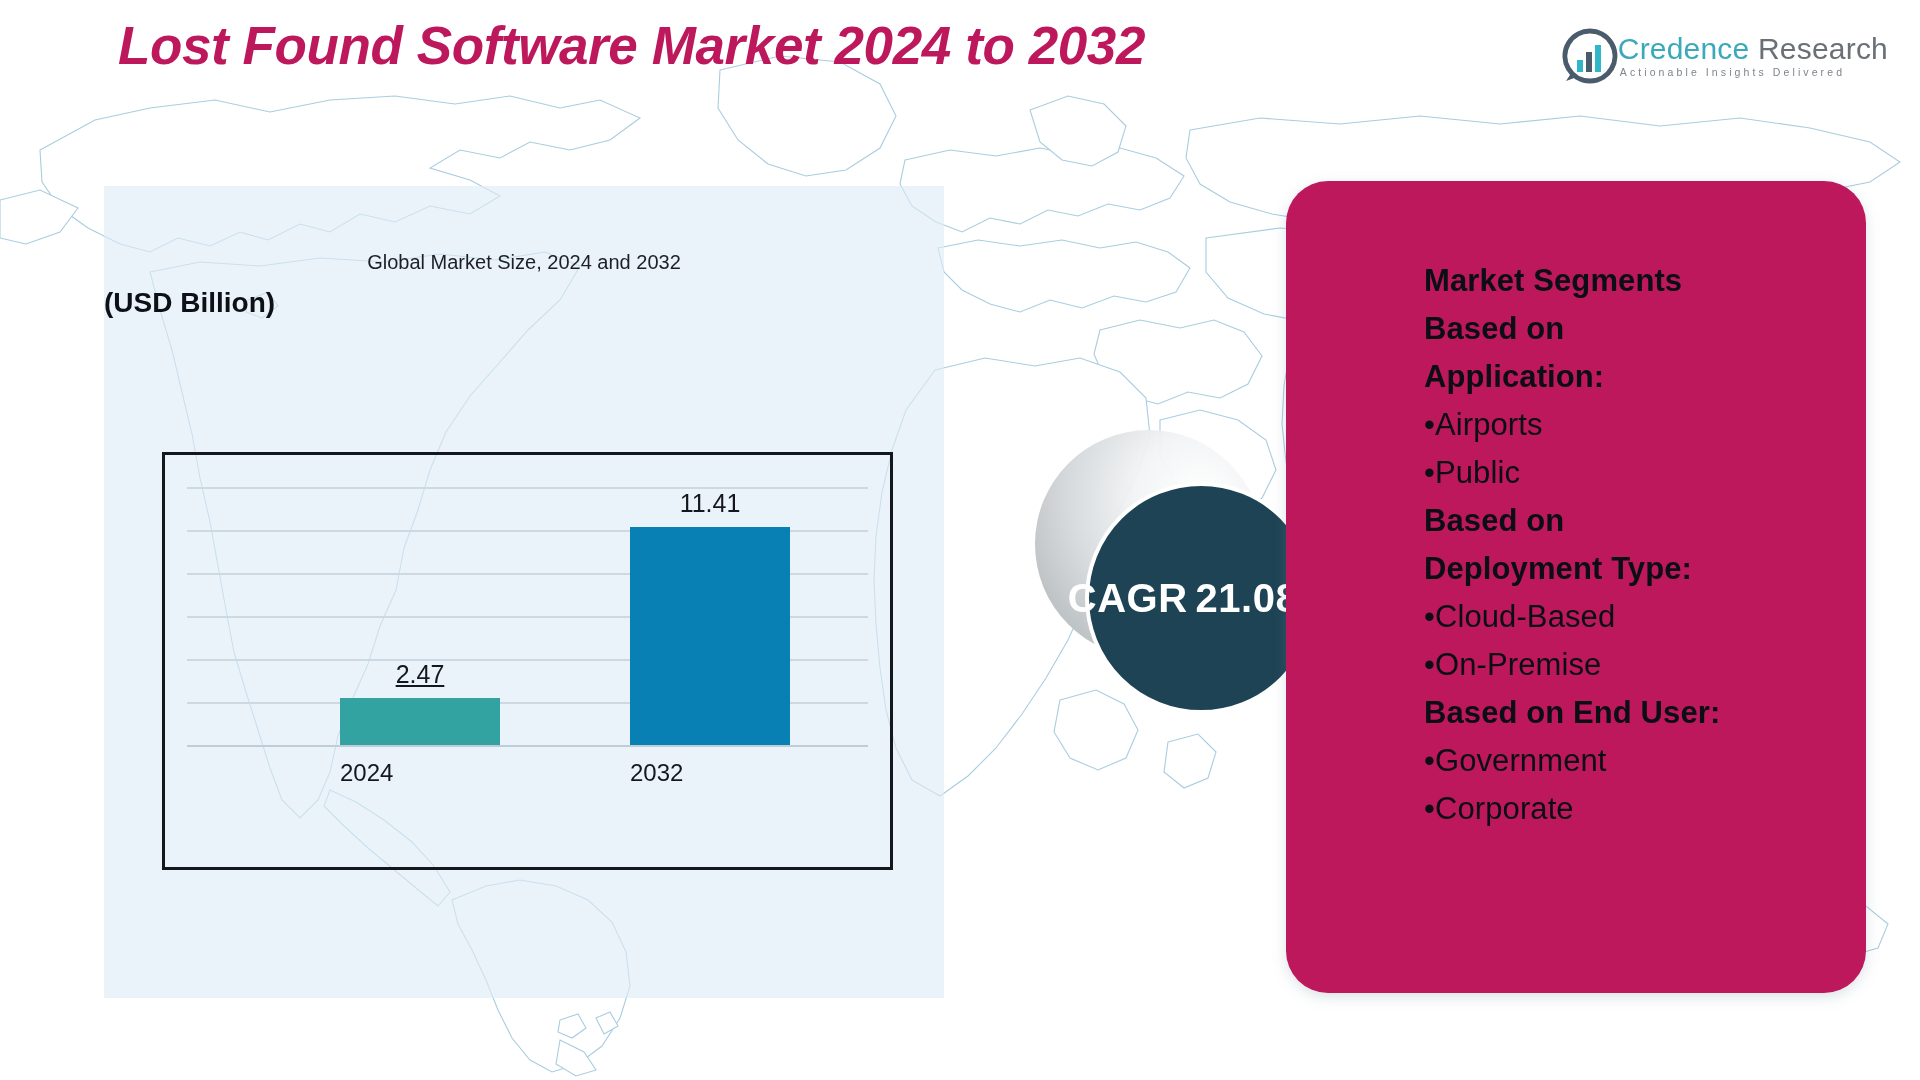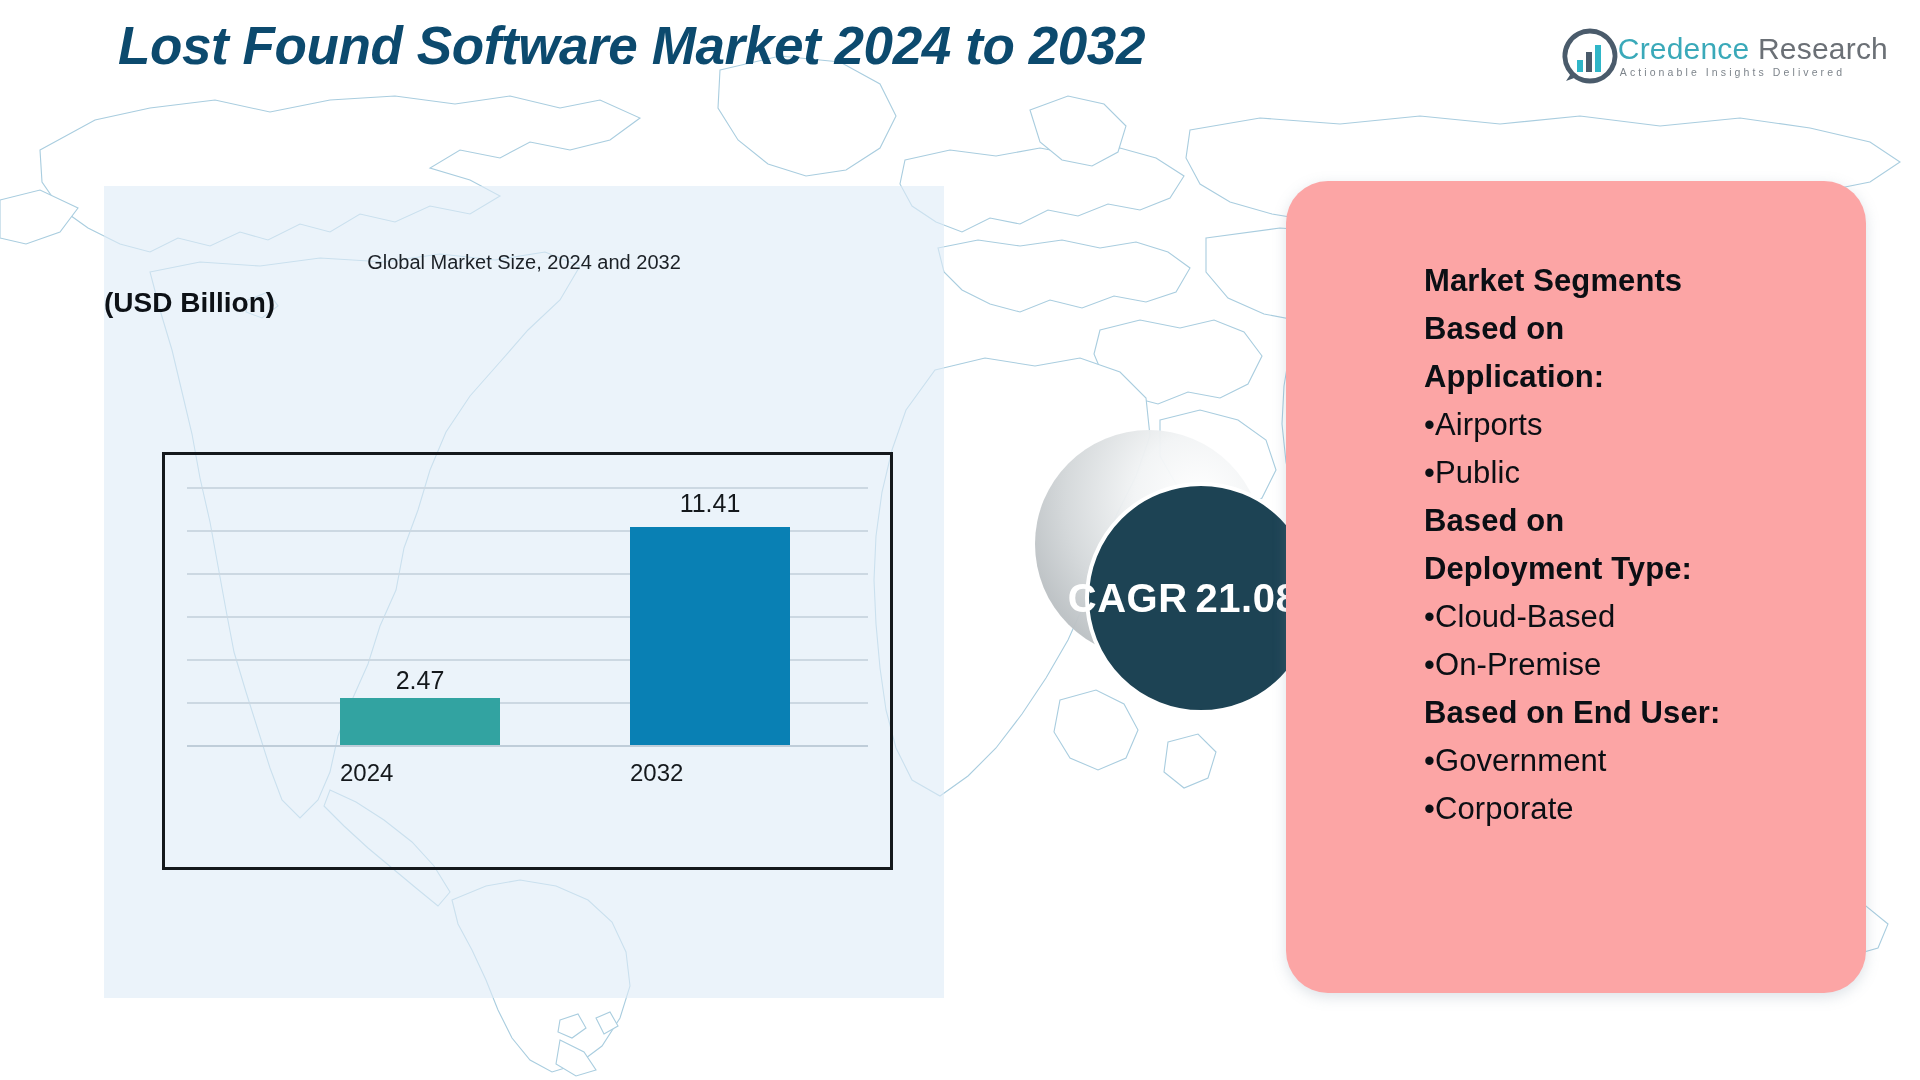--- a/index.html
+++ b/index.html
@@ -42,21 +42,21 @@
   #title {
     position: absolute;
     left: 118px;
     top: 16px;
     z-index: 6;
     font-size: 53px;
     line-height: 60px;
     font-weight: bold;
     font-style: italic;
     letter-spacing: -0.4px;
-    color: #0c4a6e;
+    color: #be185d;
     white-space: nowrap;
   }
 
   
   #logo {
     position: absolute;
     right: 32px;
     top: 28px;
     z-index: 6;
     display: flex;
@@ -216,21 +216,21 @@
     margin-left: 8px;
   }
 
   
   #segments-panel {
     position: absolute;
     left: 1286px;
     top: 181px;
     width: 580px;
     height: 812px;
-    background: #fca5a5;
+    background: #be185d;
     border-radius: 42px;
     box-shadow: 0 4px 14px rgba(120, 140, 160, 0.25);
     z-index: 4;
     box-sizing: border-box;
     padding: 76px 26px 0 138px;
   }
   .seg-heading {
     font-size: 31px;
     line-height: 48px;
     font-weight: bold;
@@ -334,21 +334,21 @@
 
     <div class="gridline" style="top: 32px;"></div>
         <div class="gridline" style="top: 75px;"></div>
         <div class="gridline" style="top: 118px;"></div>
         <div class="gridline" style="top: 161px;"></div>
         <div class="gridline" style="top: 204px;"></div>
         <div class="gridline" style="top: 247px;"></div>
         <div class="gridline" style="top: 290px;"></div>
         <div id="axis-baseline" style="top: 290px;"></div>
         <div class="bar" style="width: 160px; height: 47px; left: 175px; top: 243px; bottom: auto; background: rgb(50, 163, 161);"></div>
-        <div class="bar-value" style="left: 175px; width: 160px; top: 211px;">2.47</div>
+        <div class="bar-value" style="left: 175px; width: 160px; top: 205px; text-decoration: underline;">2.47</div>
         <div class="bar-label" style="left: 175px; width: 160px; top: 304px;">2024</div>
         <div class="bar" style="width: 160px; height: 218px; left: 465px; top: 72px; bottom: auto; background: rgb(9, 128, 180);"></div>
         <div class="bar-value" style="left: 465px; width: 160px; top: 34px;">11.41</div>
         <div class="bar-label" style="left: 465px; width: 160px; top: 304px;">2032</div>
       </div>
   </div>
 
   <div id="cagr-wrap">
     <div id="cagr-shadow-circle"></div>
     <div id="cagr-circle">

